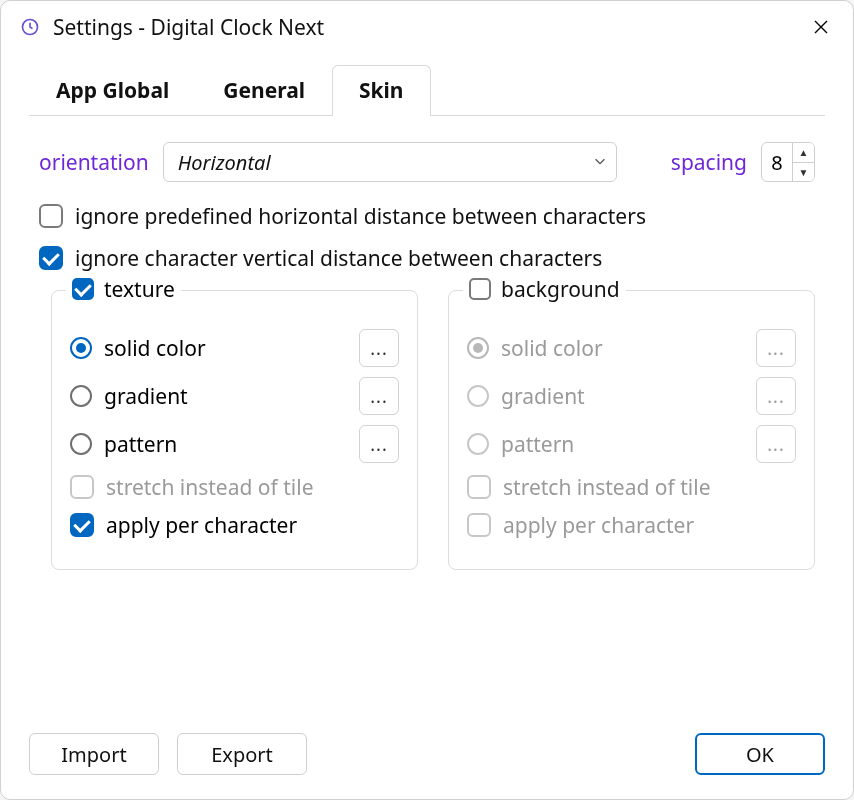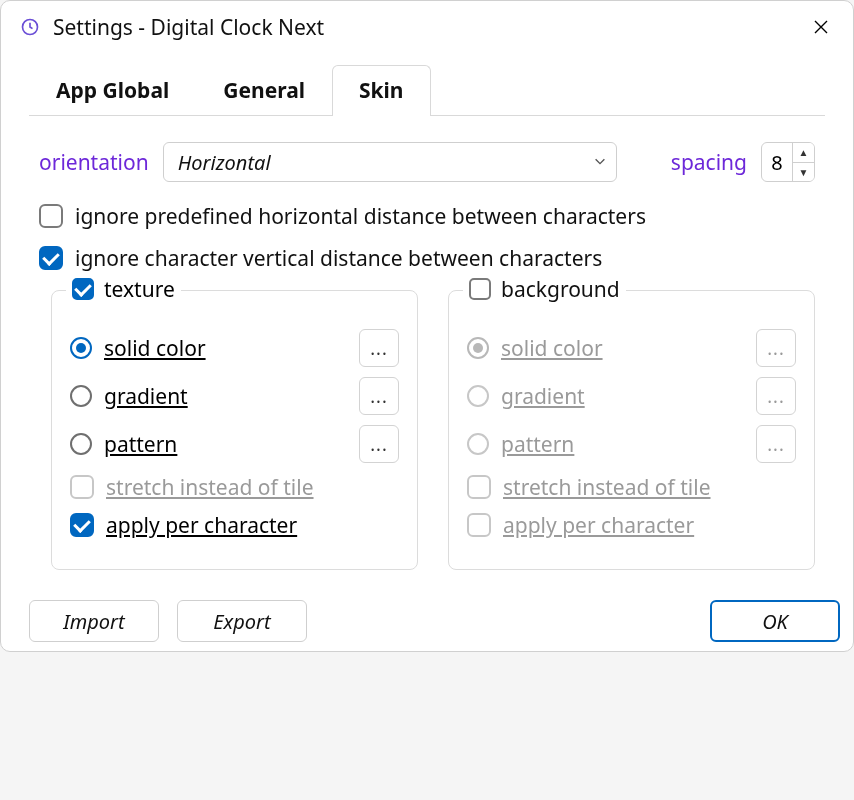--- a/index.html
+++ b/index.html
@@ -6,21 +6,21 @@
     box-sizing: border-box;
     font-family: "Segoe UI", -apple-system, system-ui, sans-serif;
   }
   html, body {
     margin: 0;
     padding: 0;
     background: #f5f5f5;
   }
   .window {
     width: 854px;
-    height: 652px;
+    height: 800px;
     background: #ffffff;
     border: 1px solid #d0d0d0;
     border-radius: 10px;
     display: flex;
     flex-direction: column;
     overflow: hidden;
   }
   .titlebar {
     display: flex;
     align-items: center;
@@ -236,21 +236,20 @@
 
   .opt-row {
     display: flex;
     align-items: center;
     gap: 12px;
     margin: 10px 0;
   }
   .opt-row .lbl {
     flex: 1;
     font-size: 21px;
-    text-decoration: underline;
   }
   .radio {
     width: 22px; height: 22px;
     border: 2px solid #6f6f6f;
     border-radius: 50%;
     display: inline-flex;
     align-items: center; justify-content: center;
     background: #fff;
     cursor: pointer;
     flex-shrink: 0;
@@ -286,23 +285,22 @@
   .group.disabled .lbl,
   .group.disabled .group-legend span.legend-text { color: #111; }
   .group.disabled .opt-row .lbl { color: #9a9a9a; }
   .group.disabled .more-btn { color: #9a9a9a; cursor: default; }
   .opt-row.disabled .lbl { color: #9a9a9a; }
 
   
   .footer {
     display: flex;
     gap: 18px;
-    padding: 0 13px 24px 28px;
-    align-items: center;
-    font-style: italic;
+    padding: 0 28px 24px 28px;
+    align-items: center;
   }
   .footer .spacer { flex: 1; }
   .btn {
     min-width: 130px;
     height: 42px;
     border: 1px solid #cfcfcf;
     border-radius: 6px;
     background: #fff;
     font-size: 20px;
     color: #111;

